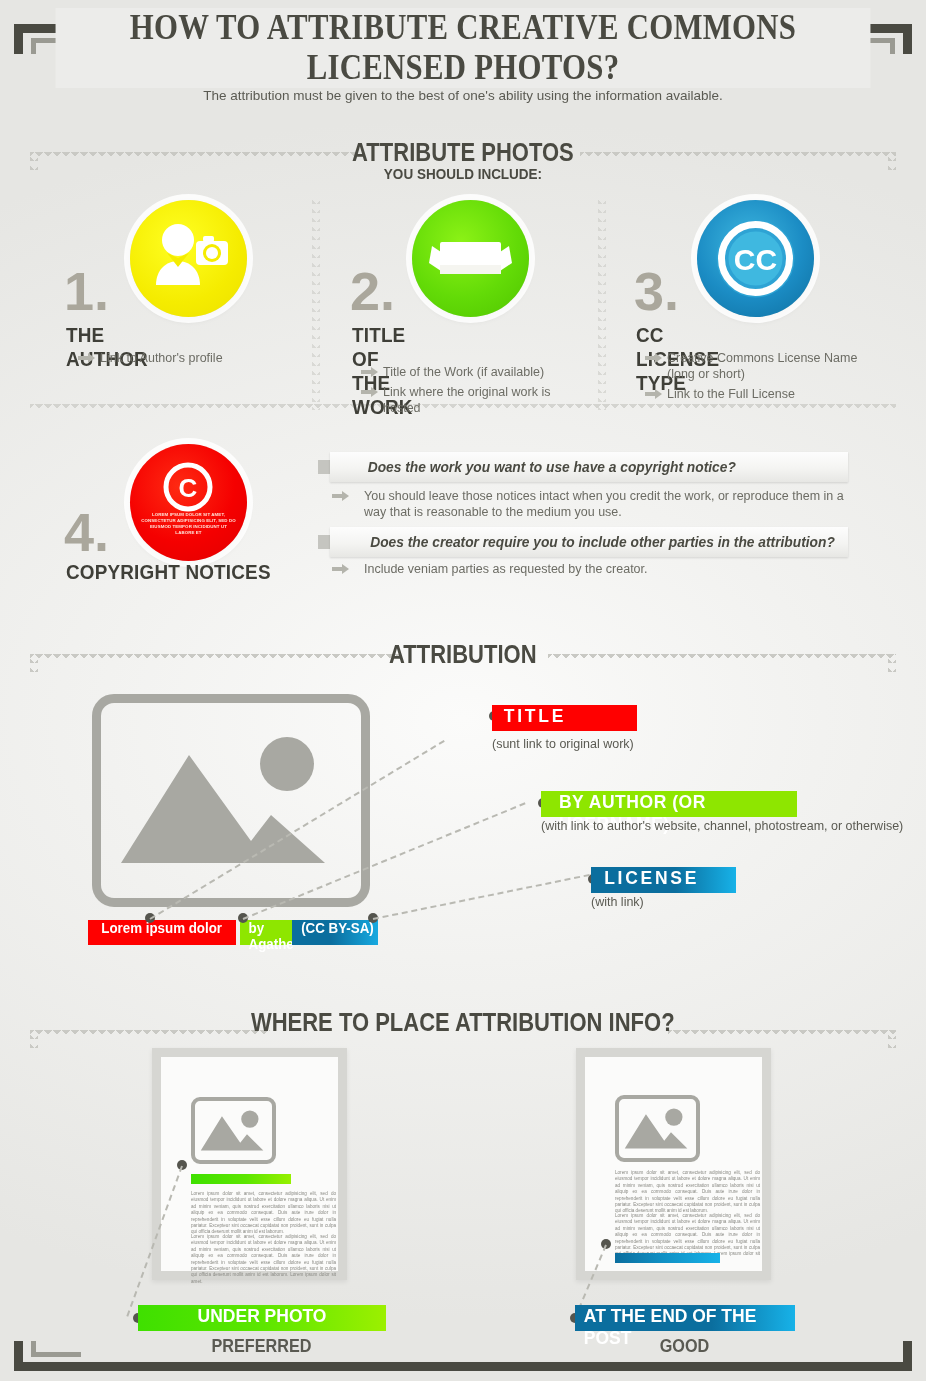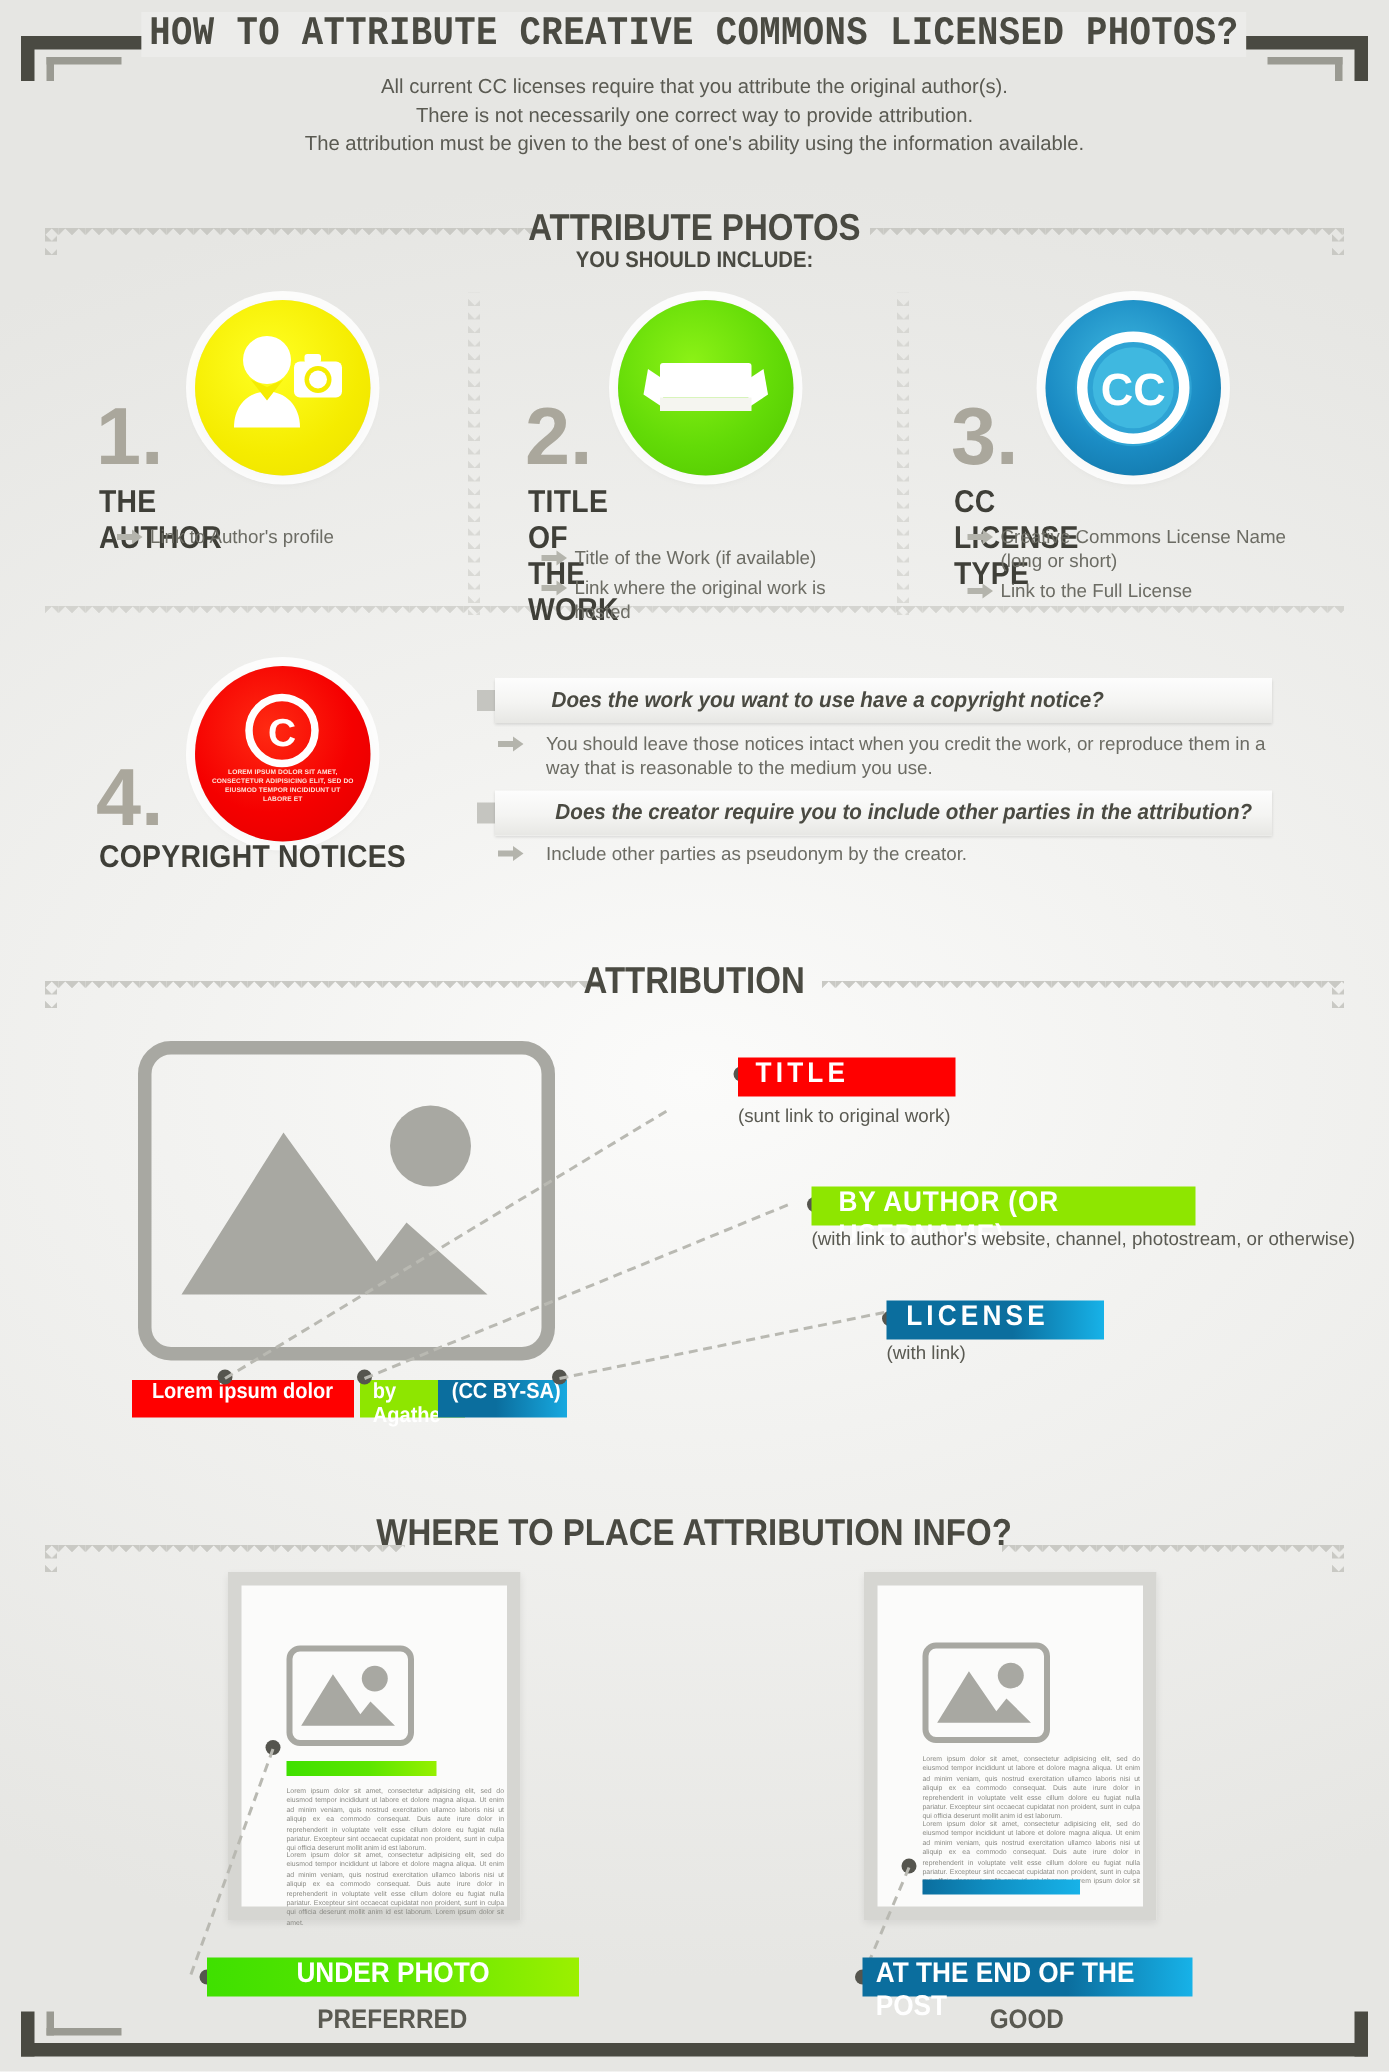--- a/index.html
+++ b/index.html
@@ -24,22 +24,22 @@
   .frame-bot{position:absolute;left:14px;bottom:10px;width:898px;height:30px;}
   .frame-bot .bar{position:absolute;left:0;bottom:0;width:100%;height:9px;background:#4a4a42;}
   .frame-bot .lv{position:absolute;left:0;bottom:0;width:9px;height:30px;background:#4a4a42;}
   .frame-bot .rv{position:absolute;right:0;bottom:0;width:9px;height:30px;background:#4a4a42;}
   .frame-bot .inl{position:absolute;left:17px;bottom:14px;width:50px;height:5px;background:#9a9a92;}
   .frame-bot .inlv{position:absolute;left:17px;bottom:14px;width:5px;height:16px;background:#9a9a92;}
 
   
   .main-title{
     position:absolute;left:0;top:8px;width:926px;text-align:center;
-    font-size:27px;font-weight:bold;letter-spacing:.3px;color:#4a4a42;
-    font-family:Liberation Mono, monospace;
+    font-size:35px;font-weight:bold;letter-spacing:.3px;color:#4a4a42;
+    font-family:Liberation Serif, serif;
     z-index:5;
   }
   .main-title span{display:inline-block;transform:scaleX(.88);background:#ececea;padding:0 6px;}
   .sub-lines{position:absolute;left:0;top:48px;width:926px;text-align:center;
     font-size:13.5px;line-height:19px;color:#5a5a52;}
   .sec-title{text-align:center;font-weight:bold;color:#4a4a42;
     font-family:"Liberation Sans Narrow","Liberation Sans",sans-serif;}
   .sec-title .t1{font-size:25px;display:inline-block;transform:scaleX(.88);}
   .sec-title .t2{font-size:15px;display:block;margin-top:-2px;transform:scaleX(.9);}
 
@@ -221,21 +221,21 @@
 <div class="rtail" style="left:318px;top:460px;"></div>
 <div class="ribbon" style="left:330px;top:452px;width:518px;">
   <div class="qtext"><span>Does the work you want to use have a copyright notice?</span></div>
 </div>
 <div class="ans" style="left:332px;top:488px;width:500px;">You should leave those notices intact when you credit the work, or reproduce them in a way that is reasonable to the medium you use.</div>
 
 <div class="rtail" style="left:318px;top:535px;"></div>
 <div class="ribbon" style="left:330px;top:527px;width:518px;">
   <div class="qtext"><span>Does the creator require you to include other parties in the attribution?</span></div>
 </div>
-<div class="ans" style="left:332px;top:561px;width:500px;">Include other parties as pseudonym by the creator.</div>
+<div class="ans" style="left:332px;top:561px;width:500px;">Include veniam parties as requested by the creator.</div>
 
 <div class="zz" style="left:30px;top:654px;width:370px;"></div>
 <div class="zzv" style="left:30px;top:654px;height:22px;"></div>
 <div class="zz" style="left:548px;top:654px;width:348px;"></div>
 <div class="zzv" style="left:888px;top:654px;height:22px;"></div>
 
 <div class="sec-title" style="position:absolute;left:0;top:640px;width:926px;">
   <div class="t1">ATTRIBUTION</div>
 </div>
 

